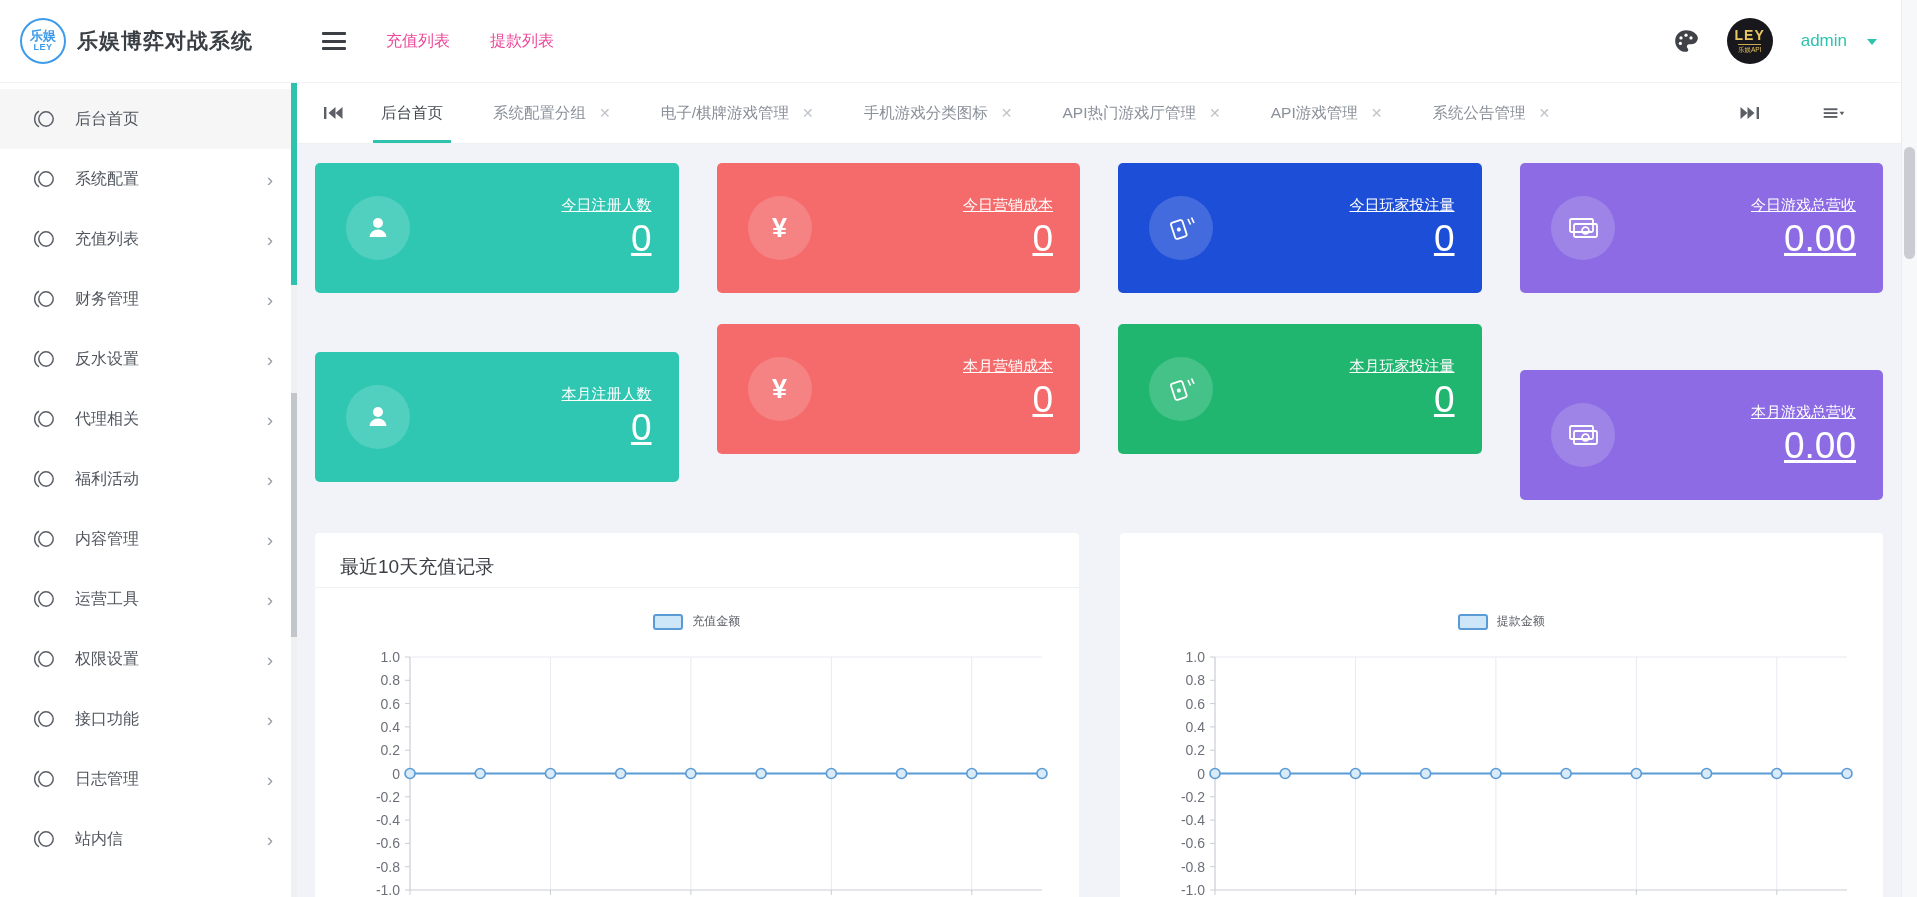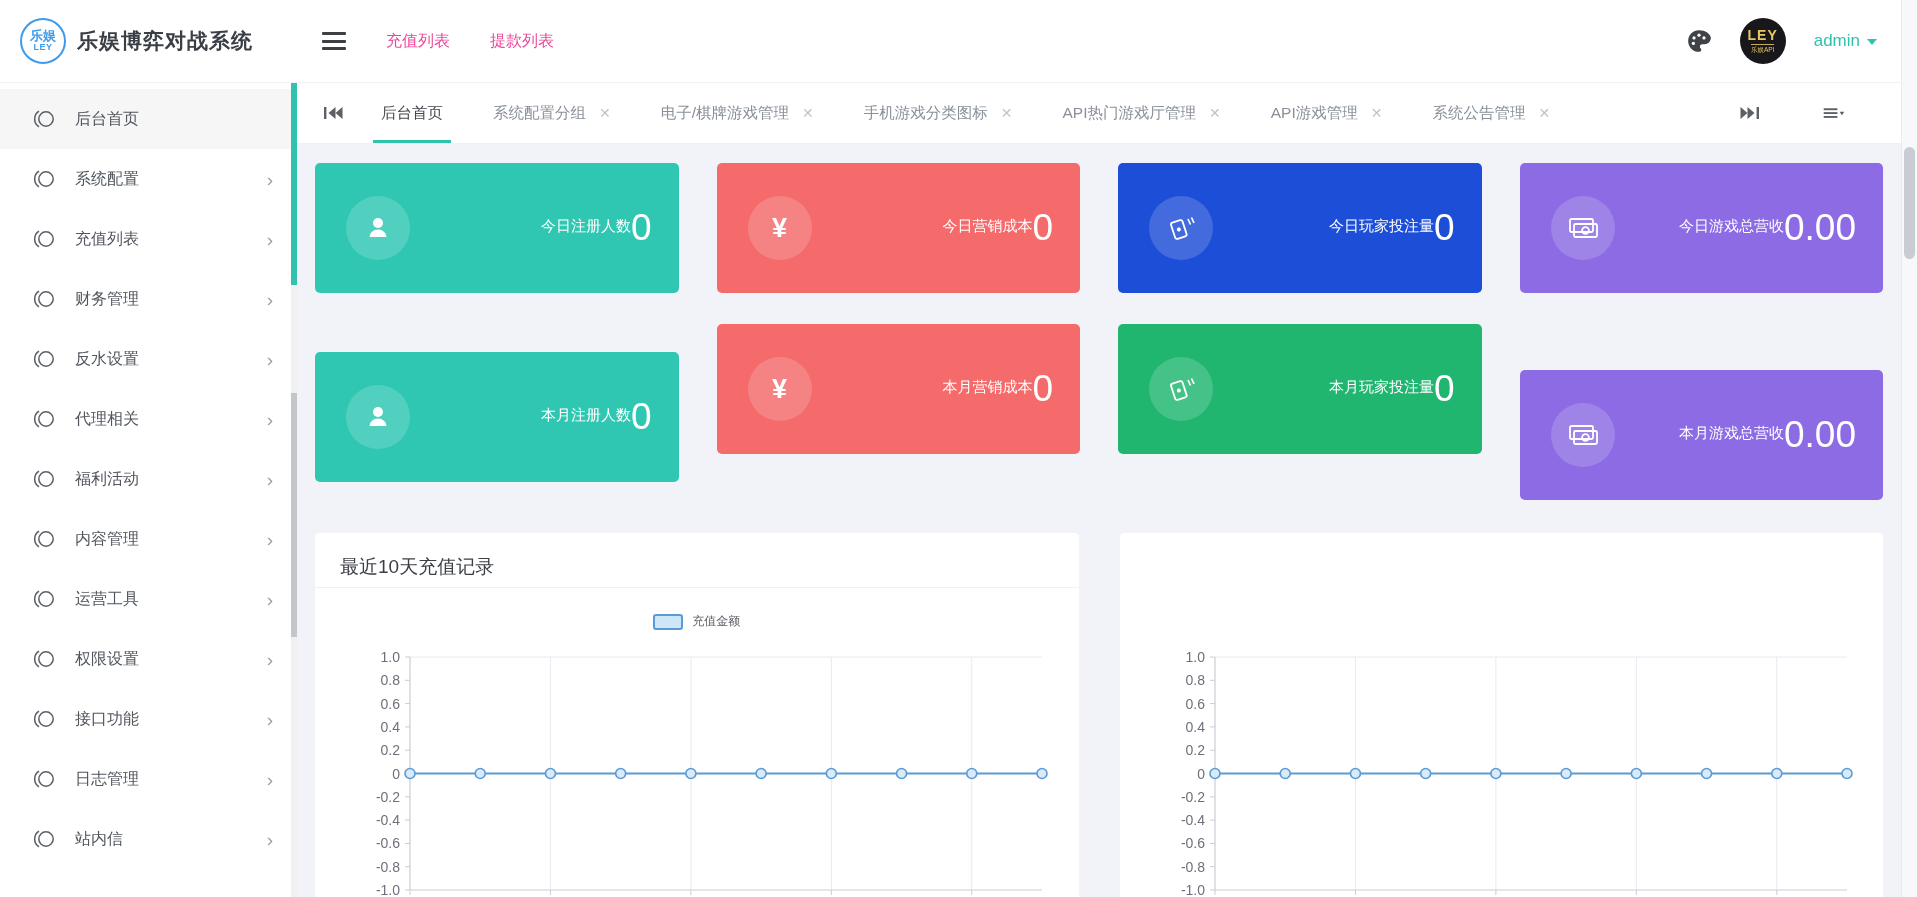--- a/index.html
+++ b/index.html
@@ -15,21 +15,21 @@
   .app-title { margin-left:11px; font-size:21px; font-weight:bold; color:#3a3f46; letter-spacing:1px; white-space:nowrap; }
   .burger { margin-left:25px; width:24px; cursor:pointer; }
   .burger span { display:block; width:24px; height:3px; background:#3c4045; border-radius:1px; margin:4.5px 0; }
   .hlink { margin-left:40px; color:#ec4899; font-size:16px; cursor:pointer; white-space:nowrap; }
   .hlink:first-of-type { margin-left:36px; }
   .header-right { margin-left:auto; display:flex; align-items:center; gap:28px; padding-right:40px; }
   .palette-btn { width:26px; height:26px; cursor:pointer; }
   .avatar { width:46px; height:46px; border-radius:50%; background:#17171c; display:flex; flex-direction:column; align-items:center; justify-content:center; cursor:pointer; overflow:hidden; }
   .avatar-main { color:#E9C65F; font-weight:bold; font-size:14px; letter-spacing:1px; line-height:1.1; }
   .avatar-sub { color:#E9C65F; font-size:6.5px; border-top:1px solid rgba(233,198,95,.85); padding-top:1px; margin-top:1px; line-height:1.2; }
-  .admin-wrap { display:flex; align-items:center; gap:7px; cursor:pointer; }
+  .admin-wrap { display:flex; align-items:center; gap:20px; cursor:pointer; }
   .admin-name { color:#2FC3AE; font-size:17px; }
   .caret-down { width:0; height:0; border-left:5px solid transparent; border-right:5px solid transparent; border-top:6px solid #2FC3AE; margin-top:2px; }
 
   
   .sidebar { position:absolute; left:0; top:83px; width:297px; bottom:0; background:#fff; padding-top:6px; z-index:4; }
   .side-item { height:60px; display:flex; align-items:center; padding:0 24px 0 32px; cursor:pointer; color:#51565e; font-size:16px; }
   .side-item.active { background:#f6f6f6; }
   .icon-ring { width:26px; height:24px; margin-right:17px; flex:none; }
   .side-label { flex:1; white-space:nowrap; }
   .chev { color:#9aa0a8; font-size:19px; line-height:1; }
@@ -44,21 +44,21 @@
   .tab.active { color:#43484e; }
   .tab.active::after { content:""; position:absolute; left:17px; right:17px; bottom:0; height:3px; background:#2FC3AE; }
   .tab-close { margin-left:13px; color:#bfc4cb; font-size:14px; line-height:1; cursor:pointer; }
   .tab-right { margin-left:auto; display:flex; align-items:center; gap:38px; padding-right:44px; }
 
   
   .content { position:absolute; left:297px; top:144px; width:1604px; height:753px; padding:19px 18px 0 18px; overflow:hidden; }
   .cards-grid { display:grid; grid-template-columns:repeat(4,1fr); column-gap:38px; row-gap:31px; }
   .stat-card { height:130px; border-radius:5px; display:flex; align-items:center; color:#fff; }
   .card-icon-circle { width:64px; height:64px; border-radius:50%; background:rgba(255,255,255,.17); margin-left:31px; display:flex; align-items:center; justify-content:center; flex:none; }
-  .card-text { margin-left:auto; margin-right:27px; display:flex; flex-direction:row; align-items:center; }
+  .card-text { margin-left:auto; margin-right:27px; display:flex; flex-direction:column; align-items:flex-end;text-decoration:underline; }
   .card-title { font-size:15px; margin-bottom:3px; white-space:nowrap; }
   .card-value { font-size:37px; font-weight:300; line-height:1.15; }
   .yen-glyph { font-size:27px; color:#fff; font-weight:bold; }
 
   .charts-grid { margin-top:33px; display:grid; grid-template-columns:repeat(2,1fr); column-gap:41px; }
   .chart-panel { background:#fff; border-radius:4px; height:620px; position:relative; overflow:hidden; }
   .panel-title { padding:21px 25px 7px; font-size:19px; color:#3b3e44; border-bottom:1px solid #f0f1f4; }
   .legend-row { position:absolute; top:80px; left:0; width:100%; display:flex; justify-content:center; align-items:center; gap:9px; cursor:pointer; }
   .legend-swatch { width:30px; height:16px; border:2px solid #5B9BD5; background:#CDE7F8; border-radius:3px; }
   .legend-label { font-size:12px; color:#5c6066; }
@@ -428,20 +428,24 @@
             <circle cx="305.66666666666663" cy="132.5" r="5" fill="#D9EAF8" stroke="#5B9BD5" stroke-width="1.6"></circle>
             <circle cx="375.8888888888889" cy="132.5" r="5" fill="#D9EAF8" stroke="#5B9BD5" stroke-width="1.6"></circle>
             <circle cx="446.1111111111111" cy="132.5" r="5" fill="#D9EAF8" stroke="#5B9BD5" stroke-width="1.6"></circle>
             <circle cx="516.3333333333333" cy="132.5" r="5" fill="#D9EAF8" stroke="#5B9BD5" stroke-width="1.6"></circle>
             <circle cx="586.5555555555555" cy="132.5" r="5" fill="#D9EAF8" stroke="#5B9BD5" stroke-width="1.6"></circle>
             <circle cx="656.7777777777778" cy="132.5" r="5" fill="#D9EAF8" stroke="#5B9BD5" stroke-width="1.6"></circle>
             <circle cx="727" cy="132.5" r="5" fill="#D9EAF8" stroke="#5B9BD5" stroke-width="1.6"></circle>
           </svg>
       </div>
       <div class="chart-panel">
+        <div class="legend-row">
+          <span class="legend-swatch"></span>
+          <span class="legend-label">提款金额</span>
+        </div>
         <svg class="chart-svg" id="chart-1" width="763" height="340">
             <line x1="95" y1="16" x2="727" y2="16" stroke="#e8eaf0" stroke-width="1"></line>
             <line x1="95" y1="16" x2="95" y2="249" stroke="#e8eaf0" stroke-width="1"></line>
             <line x1="235.44444444444446" y1="16" x2="235.44444444444446" y2="249" stroke="#e8eaf0" stroke-width="1"></line>
             <line x1="375.8888888888889" y1="16" x2="375.8888888888889" y2="249" stroke="#e8eaf0" stroke-width="1"></line>
             <line x1="516.3333333333333" y1="16" x2="516.3333333333333" y2="249" stroke="#e8eaf0" stroke-width="1"></line>
             <line x1="656.7777777777778" y1="16" x2="656.7777777777778" y2="249" stroke="#e8eaf0" stroke-width="1"></line>
             <line x1="95" y1="16" x2="95" y2="249" stroke="#c9cdd4" stroke-width="1"></line>
             <line x1="90" y1="16" x2="95" y2="16" stroke="#c9cdd4" stroke-width="1"></line>
             <text x="85" y="21" text-anchor="end" font-size="14" fill="#6e7079">1.0</text>

